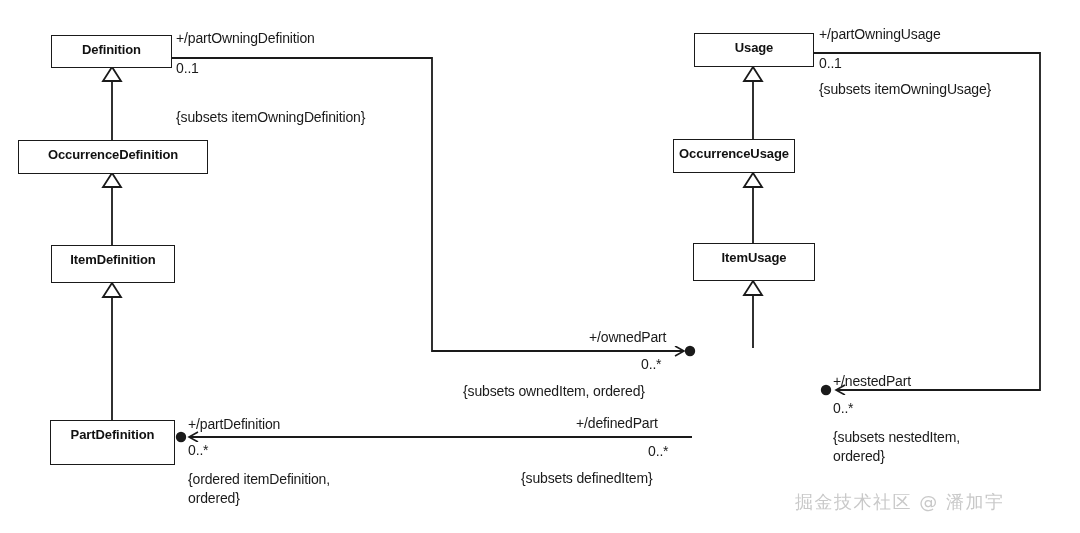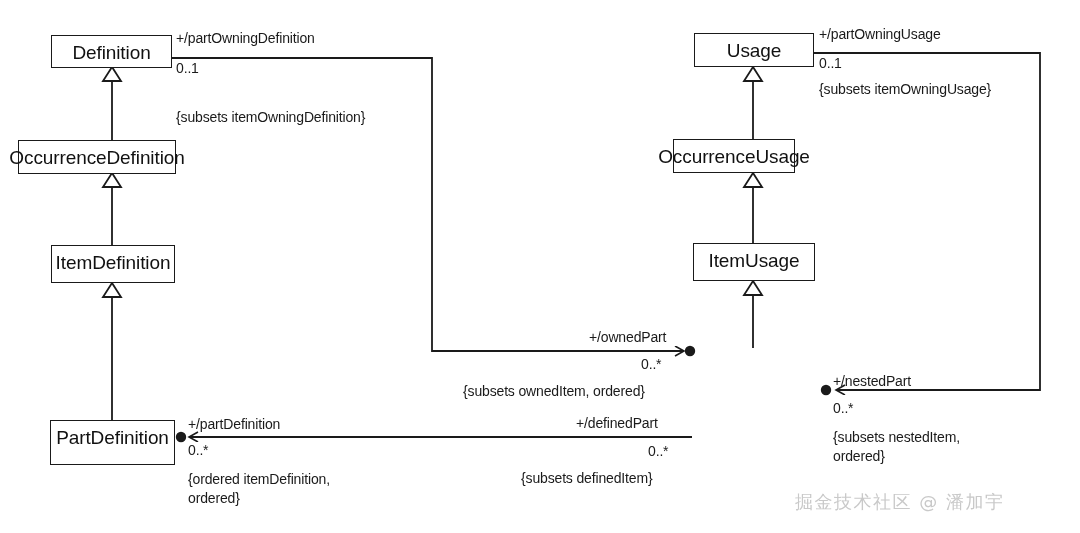--- a/index.html
+++ b/index.html
@@ -26,22 +26,22 @@
     position: absolute;
     box-sizing: border-box;
     border: 1.8px solid #1a1a1a;
     background: #ffffff;
     display: flex;
     align-items: flex-start;
     justify-content: center;
     z-index: 3;
   }
   .cls-name {
-    font-weight: normal;
-    font-size: 19px;
+    font-weight: bold;
+    font-size: 13px;
     color: #111111;
     letter-spacing: -0.1px;
     white-space: nowrap;
     padding-top: 6px;
   }
   .lbl {
     position: absolute;
     font-size: 14px;
     color: #1a1a1a;
     white-space: nowrap;
@@ -117,21 +117,21 @@
     <g>
       <polyline points="814,53 1040,53 1040,390 836,390" fill="none" stroke="#1a1a1a" stroke-width="1.8" marker-end="url(#openArrowL)"></polyline>
       <circle cx="826" cy="390" r="5.2" fill="#1a1a1a"></circle>
     </g>
   </svg>
 
   <div class="cls-box" style="left:51px; top:35px; width:121px; height:33px;">
     <span class="cls-name">Definition</span>
   </div>
 
-  <div class="cls-box" style="left:18px; top:140px; width:158px; height:34px;">
+  <div class="cls-box" style="left:18px; top:140px; width:190px; height:34px;">
     <span class="cls-name">OccurrenceDefinition</span>
   </div>
 
   <div class="cls-box" style="left:51px; top:245px; width:124px; height:38px;">
     <span class="cls-name">ItemDefinition</span>
   </div>
 
   <div class="cls-box" style="left:50px; top:420px; width:125px; height:45px;">
     <span class="cls-name">PartDefinition</span>
   </div>

